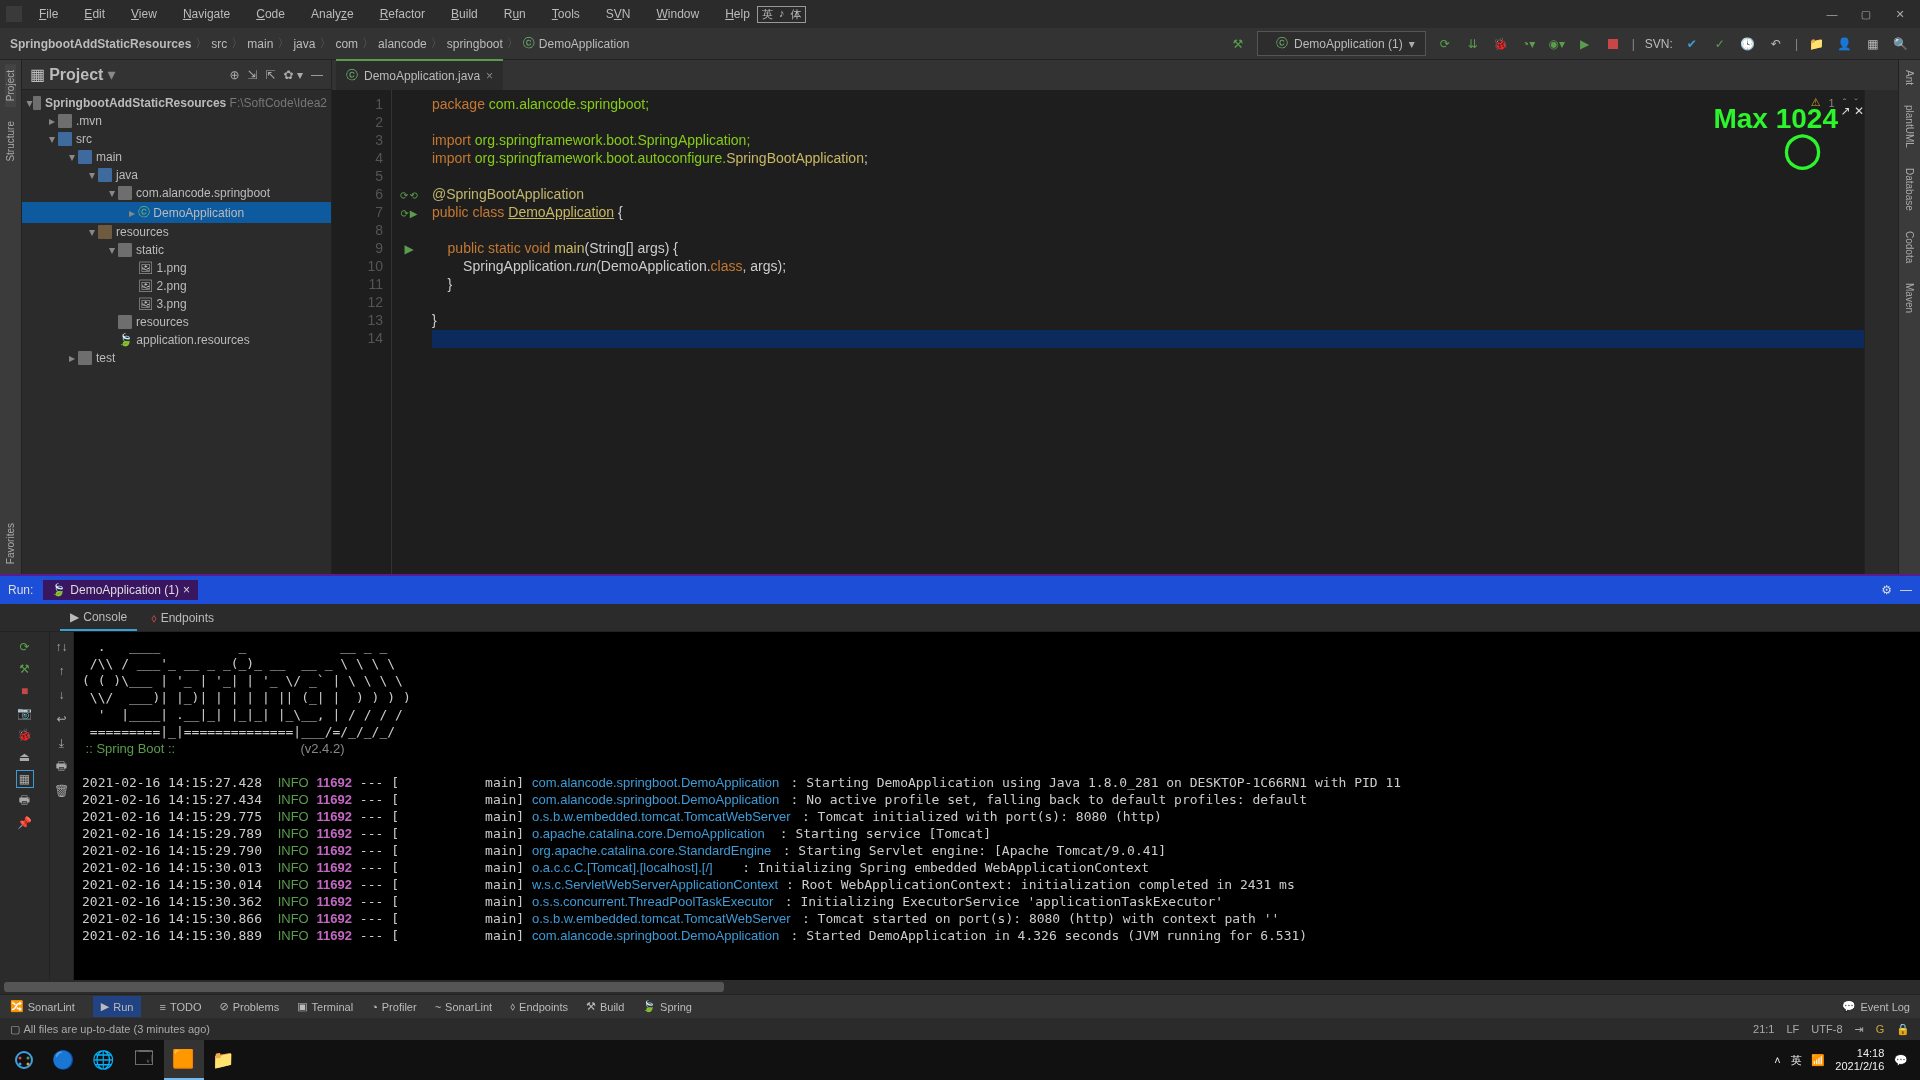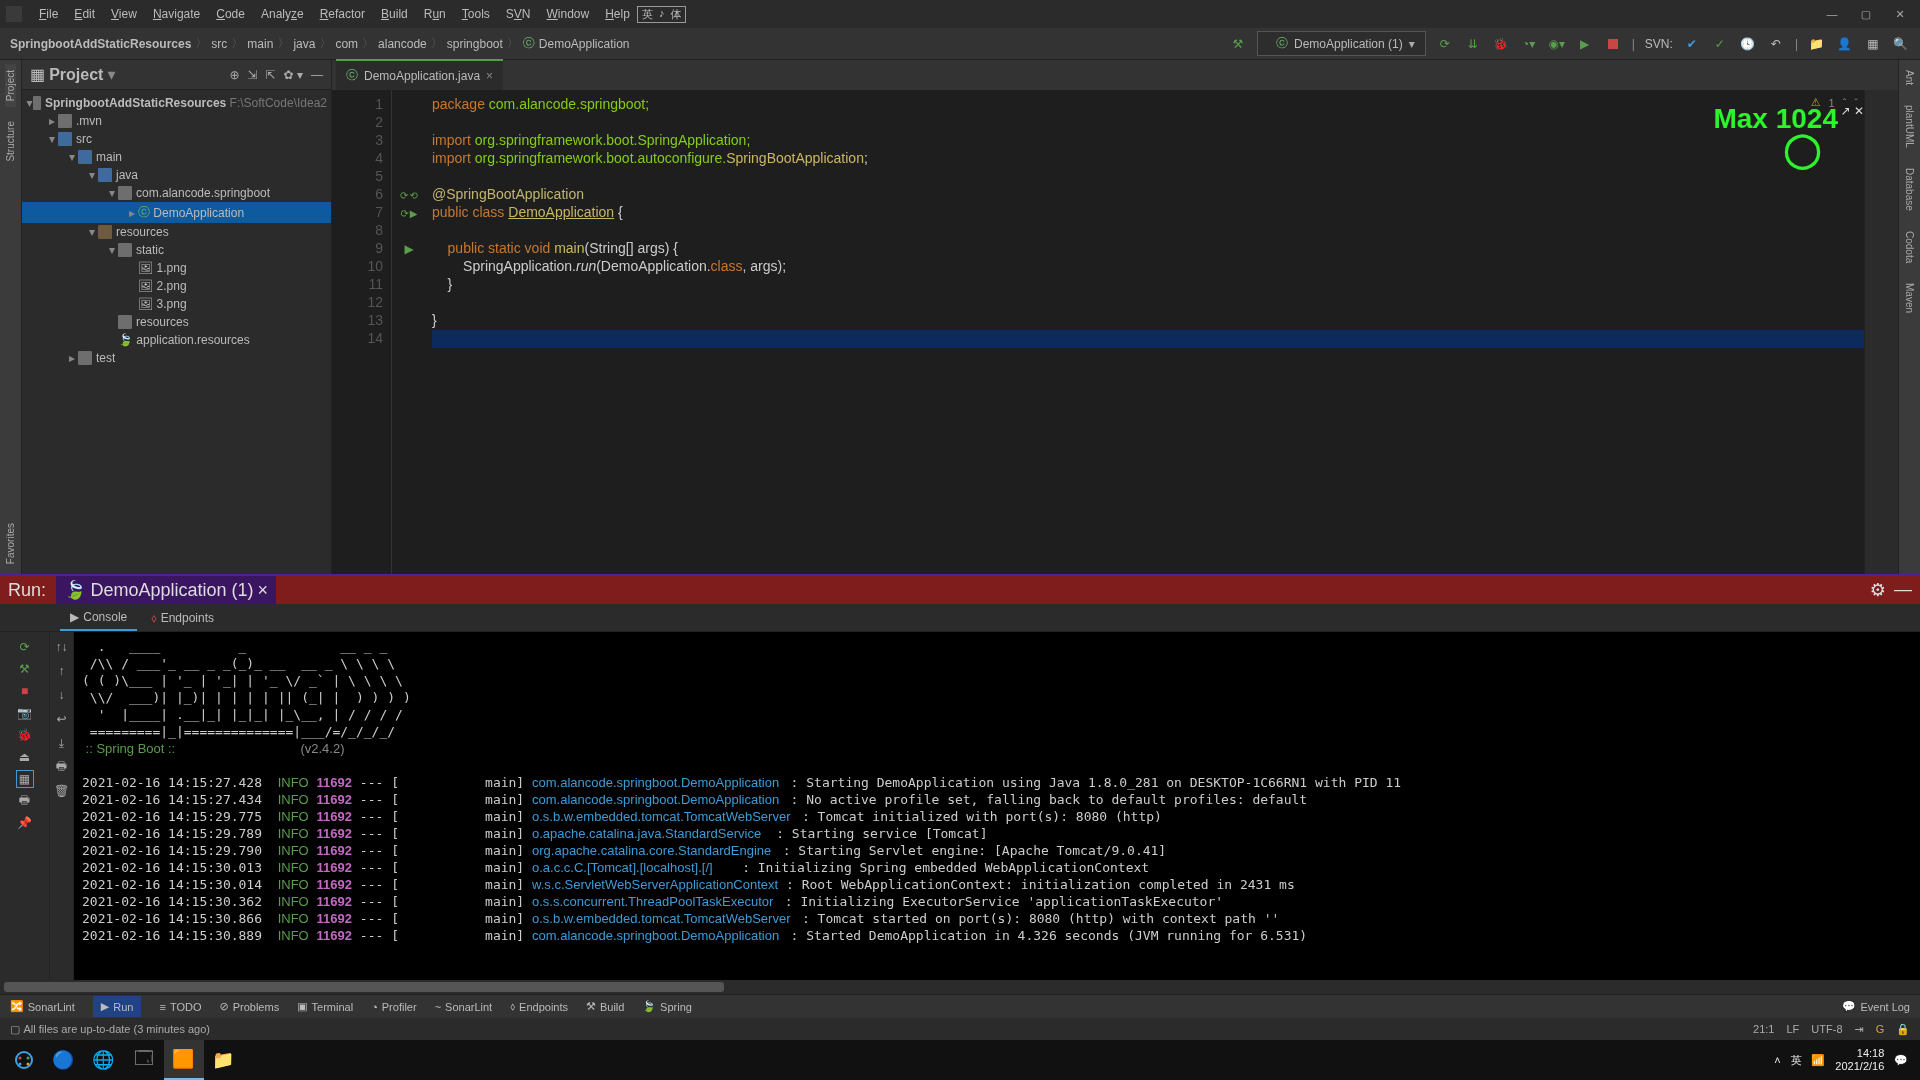--- a/index.html
+++ b/index.html
@@ -1,19 +1,19 @@
 <!DOCTYPE html>
 <html><head>
 <meta charset="utf-8">
 <style>
 *{margin:0;padding:0;box-sizing:border-box;font-family:'Segoe UI',Arial,sans-serif;}
 body{background:#1e1e1e;color:#bbb;width:1920px;height:1080px;overflow:hidden;position:relative;}
 .titlebar{height:28px;background:#2b2b2b;display:flex;align-items:center;padding:0 6px;font-size:12px;}
 .titlebar .logo{width:16px;height:16px;background:#3a3a3a;margin-right:10px;}
-.menu{display:flex;gap:2px;}
+.menu{display:flex;gap:12px;}
 .menu span{padding:3px 7px;cursor:default;}
 .menu span u{text-decoration:underline;}
 .titletext{flex:1;text-align:center;color:#c99742;font-size:12px;}
 .winbtn{display:flex;gap:6px;margin-left:auto;}
 .winbtn div{width:28px;height:18px;background:#2b2b2b;display:flex;align-items:center;justify-content:center;color:#aaa;font-size:11px;}
 .ime{border:1px solid #999;padding:0 4px;margin-right:8px;font-size:11px;display:flex;gap:6px;}
 .toolbar2{height:32px;background:#333;display:flex;align-items:center;padding:0 10px;font-size:12px;border-bottom:1px solid #222;}
 .crumb{display:flex;align-items:center;gap:4px;}
 .crumb .sep{color:#666;}
 .rightTools{margin-left:auto;display:flex;align-items:center;gap:10px;}
@@ -50,21 +50,21 @@
 .cls{color:#c9b862;}
 .at{color:#c2b66e;}
 .pkn{color:#84cc16;}
 .curline{background:#0d2a5c;}
 .codeTopNotice{position:absolute;top:6px;right:40px;display:flex;align-items:center;gap:8px;color:#888;font-size:11px;}
 .maxlogo{position:absolute;top:12px;right:60px;color:#2cf52c;font-family:monospace;font-size:28px;font-weight:bold;}
 .rightgutter{width:22px;background:#3b3b3b;border-left:1px solid #222;display:flex;flex-direction:column;align-items:center;}
 .rightgutter .vlabel{writing-mode:vertical-rl;padding:6px 0;margin:4px 0;font-size:10px;color:#aaa;}
 .minimap{width:34px;background:#2b2b2b;border-left:1px solid #222;}
 .runpanel{height:420px;border-top:2px solid #5a1c91;background:#1a1a1a;display:flex;flex-direction:column;}
-.runhdr{height:28px;background:#7f1d1d;display:flex;align-items:center;padding:0 8px;font-size:18px;color:#ddd;}
+.runhdr{height:28px;background:#1d4ed8;display:flex;align-items:center;padding:0 8px;font-size:12px;color:#ddd;}
 .runhdr .cl2{margin-left:auto;display:flex;gap:8px;}
 .rtabs{height:28px;background:#2b2b2b;display:flex;align-items:center;padding-left:60px;gap:4px;font-size:12px;border-bottom:1px solid #222;}
 .rtab{padding:5px 10px;display:flex;align-items:center;gap:4px;}
 .rtab.act{border-bottom:2px solid #39a0d6;}
 .runbody{flex:1;display:flex;overflow:hidden;}
 .runside{width:50px;background:#2b2b2b;display:flex;flex-direction:column;align-items:center;gap:4px;padding-top:6px;border-right:1px solid #222;}
 .runside2{width:24px;background:#2b2b2b;display:flex;flex-direction:column;align-items:center;gap:6px;padding-top:6px;border-right:1px solid #222;}
 .runside .b,.runside2 .b{width:18px;height:18px;color:#aaa;font-size:12px;display:flex;align-items:center;justify-content:center;}
 .console{flex:1;overflow:auto;font-family:Consolas,monospace;font-size:13px;padding:6px 8px;color:#ccc;line-height:17px;white-space:pre;background:#000;}
 .console .info{color:#5a9e4d;}
@@ -384,21 +384,21 @@
  /\\ / ___'_ __ _ _(_)_ __  __ _ \ \ \ \
 ( ( )\___ | '_ | '_| | '_ \/ _` | \ \ \ \
  \\/  ___)| |_)| | | | | || (_| |  ) ) ) )
   '  |____| .__|_| |_|_| |_\__, | / / / /
  =========|_|==============|___/=/_/_/_/
 <span class="sb"> :: Spring Boot ::</span>                <span class="ver">(v2.4.2)</span>
 
 2021-02-16 14:15:27.428  <span class="info">INFO</span> <span class="pid">11692</span> --- [           main] <span class="src">com.alancode.springboot.DemoApplication </span> : Starting DemoApplication using Java 1.8.0_281 on DESKTOP-1C66RN1 with PID 11
 2021-02-16 14:15:27.434  <span class="info">INFO</span> <span class="pid">11692</span> --- [           main] <span class="src">com.alancode.springboot.DemoApplication </span> : No active profile set, falling back to default profiles: default
 2021-02-16 14:15:29.775  <span class="info">INFO</span> <span class="pid">11692</span> --- [           main] <span class="src">o.s.b.w.embedded.tomcat.TomcatWebServer </span> : Tomcat initialized with port(s): 8080 (http)
-2021-02-16 14:15:29.789  <span class="info">INFO</span> <span class="pid">11692</span> --- [           main] <span class="src">o.apache.catalina.java.StandardService  </span> : Starting service [Tomcat]
+2021-02-16 14:15:29.789  <span class="info">INFO</span> <span class="pid">11692</span> --- [           main] <span class="src">o.apache.catalina.core.DemoApplication  </span> : Starting service [Tomcat]
 2021-02-16 14:15:29.790  <span class="info">INFO</span> <span class="pid">11692</span> --- [           main] <span class="src">org.apache.catalina.core.StandardEngine </span> : Starting Servlet engine: [Apache Tomcat/9.0.41]
 2021-02-16 14:15:30.013  <span class="info">INFO</span> <span class="pid">11692</span> --- [           main] <span class="src">o.a.c.c.C.[Tomcat].[localhost].[/]      </span> : Initializing Spring embedded WebApplicationContext
 2021-02-16 14:15:30.014  <span class="info">INFO</span> <span class="pid">11692</span> --- [           main] <span class="src">w.s.c.ServletWebServerApplicationContext</span> : Root WebApplicationContext: initialization completed in 2431 ms
 2021-02-16 14:15:30.362  <span class="info">INFO</span> <span class="pid">11692</span> --- [           main] <span class="src">o.s.s.concurrent.ThreadPoolTaskExecutor </span> : Initializing ExecutorService 'applicationTaskExecutor'
 2021-02-16 14:15:30.866  <span class="info">INFO</span> <span class="pid">11692</span> --- [           main] <span class="src">o.s.b.w.embedded.tomcat.TomcatWebServer </span> : Tomcat started on port(s): 8080 (http) with context path ''
 2021-02-16 14:15:30.889  <span class="info">INFO</span> <span class="pid">11692</span> --- [           main] <span class="src">com.alancode.springboot.DemoApplication </span> : Started DemoApplication in 4.326 seconds (JVM running for 6.531)
 </div>
   </div>
   <div class="scrollh">
       <div class="thumb"></div>

